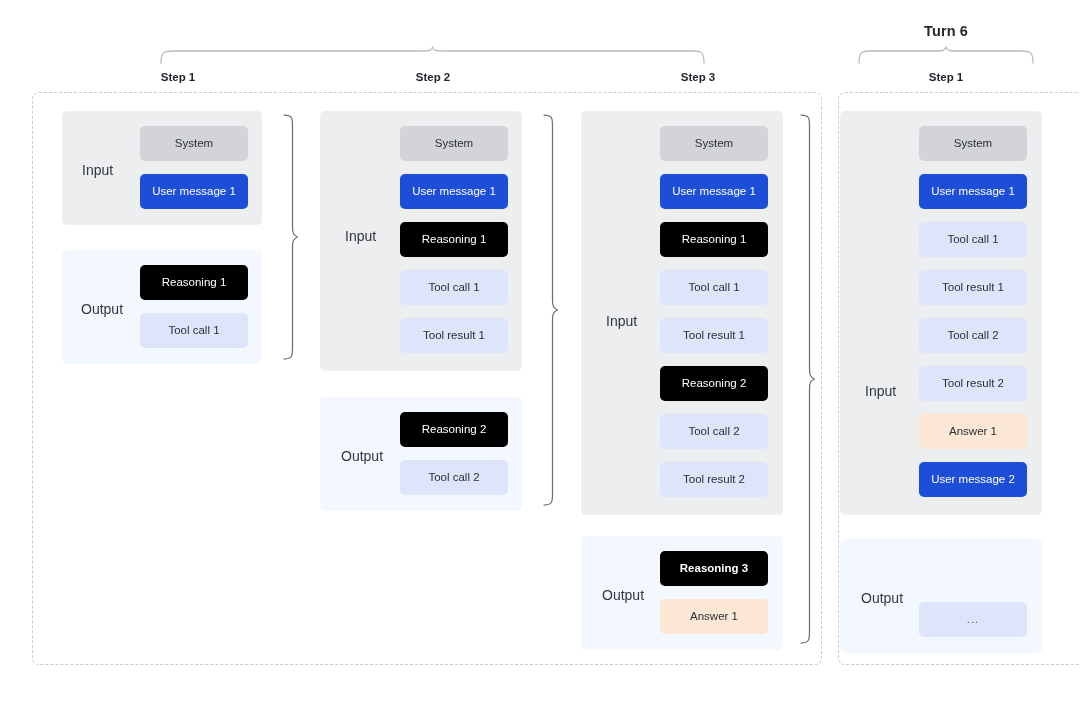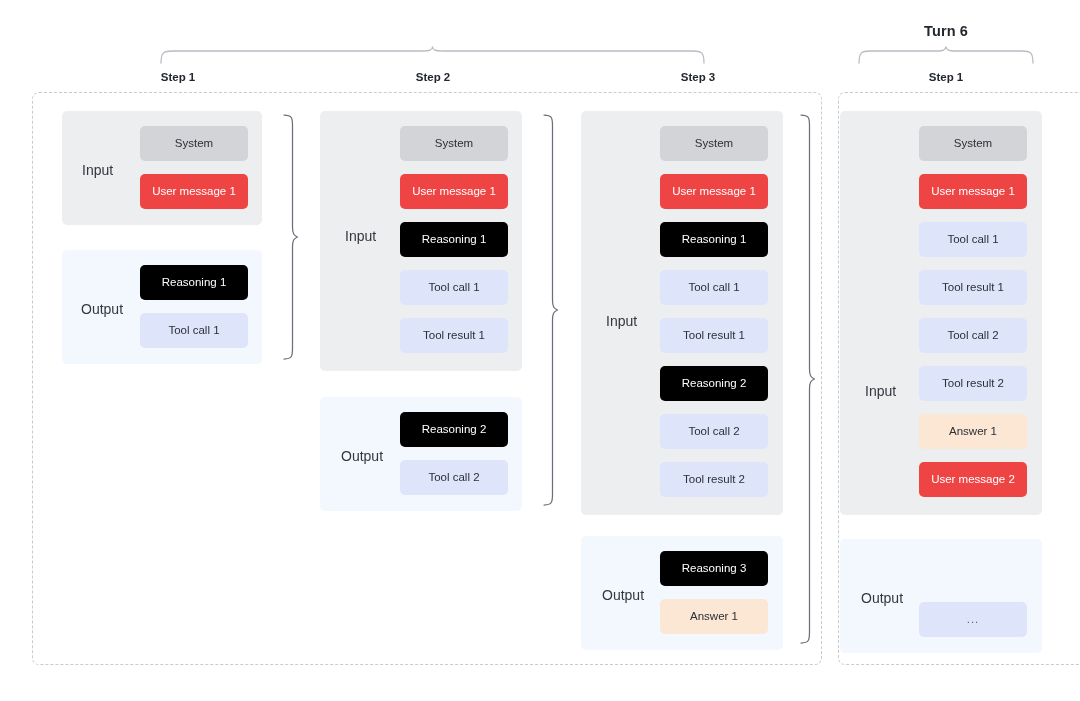--- a/index.html
+++ b/index.html
@@ -81,21 +81,21 @@
     display: flex;
     align-items: center;
     justify-content: center;
     font-size: 11.5px;
     line-height: 1;
     box-sizing: border-box;
     text-align: center;
     white-space: nowrap;
   }
   .pill.system      { background: #d2d4d7; color: #2b2f36; text-align: right; }
-  .pill.user        { background: #ef4444; color: #ffffff; }
+  .pill.user        { background: #1d4ed8; color: #ffffff; }
   .pill.reasoning   { background: #000000; color: #ffffff; }
   .pill.tool        { background: #dee5fb; color: #2b2f36; }
   .pill.answer      { background: #fbe7d3; color: #2b2f36; }
   .pill.ellipsis    { background: #dee5fb; color: #5a6070; letter-spacing: 1px; }
 
   
   .vbrace {
     position: absolute;
     pointer-events: none;
   }
@@ -182,21 +182,21 @@
   <div class="pill reasoning" style="left:660px; top:222px; width:108px; height:35px;">Reasoning 1</div>
   <div class="pill tool" style="left:660px; top:270px; width:108px; height:35px;">Tool call 1</div>
   <div class="pill tool" style="left:660px; top:318px; width:108px; height:35px;">Tool result 1</div>
   <div class="pill reasoning" style="left:660px; top:366px; width:108px; height:35px;">Reasoning 2</div>
   <div class="pill tool" style="left:660px; top:414px; width:108px; height:35px;">Tool call 2</div>
   <div class="pill tool" style="left:660px; top:462px; width:108px; height:35px;">Tool result 2</div>
 
   <div class="panel output" style="left:581px; top:536px; width:202px; height:114px;"></div>
   <div class="panel-label" style="left:602px; top:588px;">Output</div>
 
-  <div class="pill reasoning" style="left:660px; top:551px; width:108px; height:35px;">Reasoning 3</div>
+  <div class="pill reasoning" style="left:660px; top:551px; width:108px; height:35px;font-weight:bold;">Reasoning 3</div>
   <div class="pill answer" style="left:660px; top:599px; width:108px; height:35px;">Answer 1</div>
 
   <div class="vbrace" style="left:800px; top:114px; width:16px; height:531px;">
     <svg width="16" height="531" viewBox="0 0 16 531" fill="none">
       <path d="M1 1 C9 1, 9.5 4, 9.5 12 L9.5 255 C9.5 262, 11 263.5, 14.5 265
                C11 266.5, 9.5 268, 9.5 275 L9.5 518 C9.5 526, 9 529, 1 529" stroke="#6b7078" stroke-width="1.25" fill="none" stroke-linecap="round" stroke-linejoin="round"></path>
     </svg>
   </div>
 
   <div class="panel input" style="left:840px; top:111px; width:202px; height:404px;"></div>

